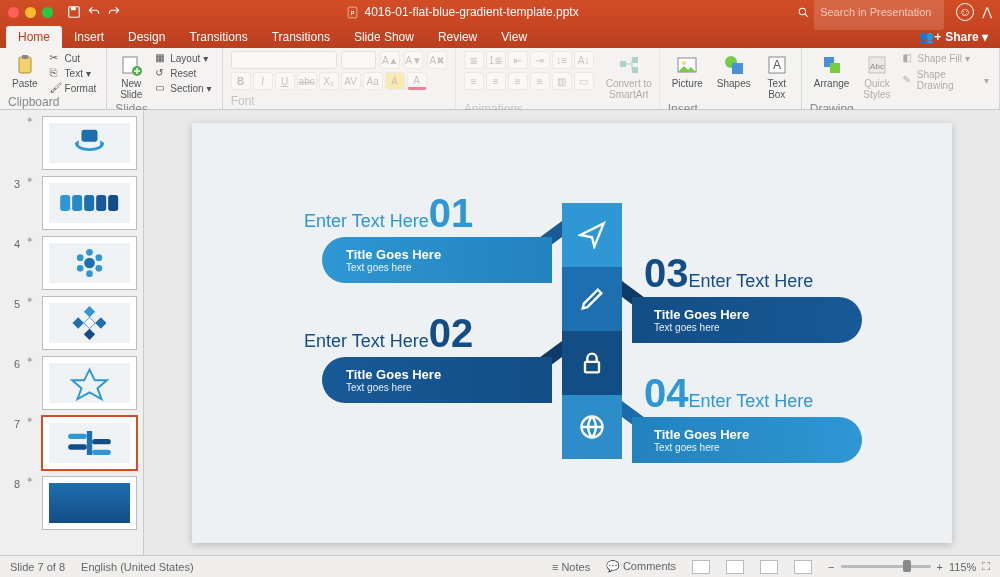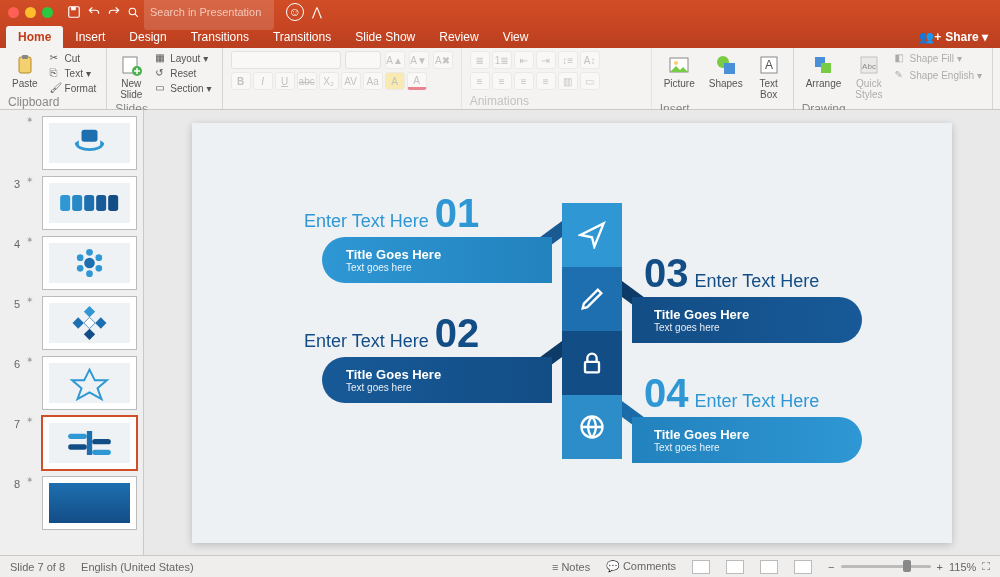--- a/index.html
+++ b/index.html
@@ -14,21 +14,21 @@
 .fname-wrap{flex:1;display:flex;justify-content:center;align-items:center;color:#fff;font-size:12px;gap:6px;}
 .fname-wrap svg{width:13px;height:13px;}
 .searchwrap{display:flex;align-items:center;gap:4px;color:#fbd3c6;font-size:11px;}
 .searchwrap input{background:rgba(255,255,255,.15);border:none;color:#fff;font-size:11px;padding:12px 6px;width:130px;border-radius:3px;}
 .searchwrap input::placeholder{color:#f6c8ba;}
 .smile{width:18px;height:18px;border:1.5px solid #fff;border-radius:50%;display:flex;align-items:center;justify-content:center;color:#fff;margin-left:12px;}
 
 
 .tabrow{height:24px;background:linear-gradient(#c94623,#b93f1f);display:flex;align-items:flex-end;padding-left:6px;}
 .tab{padding:4px 12px 4px;color:#fff;font-size:12px;cursor:pointer;}
-.tab.active{background:#f5f3f1;color:#c23c17;border-radius:3px 3px 0 0;font-weight:700;}
+.tab.active{background:#f5f3f1;color:#c23c17;border-radius:3px 3px 0 0;font-weight:400;}
 .tabspacer{flex:1;}
 .share{color:#fff;padding:0 12px 4px;font-size:12px;font-weight:bold;}
 
 
 .ribbon{height:62px;background:#f5f3f1;border-bottom:1px solid #c9c9c9;display:flex;}
 .rgroup{border-right:1px solid #d6d6d6;padding:3px 8px 1px;display:flex;flex-direction:column;justify-content:space-between;}
 .rgroup .lbl{font-size:12px;color:#888;}
 .grow{display:flex;gap:6px;align-items:flex-start;}
 .bigbtn{display:flex;flex-direction:column;align-items:center;gap:1px;padding:2px 4px;cursor:pointer;}
 .bigbtn .ic{width:24px;height:24px;display:flex;align-items:center;justify-content:center;}
@@ -60,21 +60,21 @@
 .vbox{width:60px;height:64px;display:flex;align-items:center;justify-content:center;color:#fff;}
 .vbox svg{width:28px;height:28px;stroke:#fff;fill:none;stroke-width:2;}
 .c1{background:#2e97d4;} .c2{background:#1e6fb0;} .c3{background:#134d86;} .c4{background:#2d8dc9;}
 
 .arm{position:absolute;height:46px;width:230px;border-radius:23px;display:flex;flex-direction:column;justify-content:center;padding:0 18px;color:#fff;}
 .arm.left{text-align:left;padding-left:24px;border-top-right-radius:0;border-bottom-right-radius:0;}
 .arm.right{text-align:left;padding-left:22px;border-top-left-radius:0;border-bottom-left-radius:0;}
 .arm .t1{font-size:13px;font-weight:600;}
 .arm .t2{font-size:10px;opacity:.9;}
 
-.hdr{position:absolute;display:flex;align-items:baseline;gap:6px;}
+.hdr{position:absolute;display:flex;align-items:baseline;gap:0;}
 .hdr.left{flex-direction:row;}
 .hdr.right{flex-direction:row;}
 .hdr .num{font-size:40px;font-weight:700;}
 .hdr .eth{font-size:18px;}
 
 .conn{position:absolute;width:38px;height:28px;}
 
 
 .status{height:22px;background:#f0eeec;border-top:1px solid #c9c9c9;display:flex;align-items:center;padding:0 10px;font-size:11px;color:#666;gap:16px;}
 .status .sp{flex:1;}
@@ -95,20 +95,27 @@
   <svg class="save-ico" viewBox="0 0 24 24">
       <rect x="3" y="3" width="18" height="18" rx="2" fill="none" stroke="#fff" stroke-width="2"></rect>
       <rect x="7" y="3" width="8" height="6" fill="#fff"></rect>
     </svg>
   <svg class="save-ico" viewBox="0 0 24 24">
       <path d="M9 14l-5-5 5-5M4 9h11a5 5 0 015 5v1" fill="none" stroke="#fff" stroke-width="2"></path>
     </svg>
   <svg class="save-ico" viewBox="0 0 24 24">
       <path d="M15 14l5-5-5-5M20 9H9a5 5 0 00-5 5v1" fill="none" stroke="#fff" stroke-width="2"></path>
     </svg>
+  <div class="fname-wrap">
+    <svg viewBox="0 0 24 24">
+        <rect x="4" y="2" width="16" height="20" rx="2" fill="#d04d26" stroke="#fff"></rect>
+        <text x="12" y="16" font-size="10" fill="#fff" text-anchor="middle" font-weight="bold">P</text>
+      </svg>
+    <span>4016-01-flat-blue-gradient-template.pptx</span>
+  </div>
   <div class="searchwrap">
     <svg width="13" height="13" viewBox="0 0 24 24">
         <circle cx="10" cy="10" r="6" fill="none" stroke="#fff" stroke-width="2"></circle>
         <path d="M15 15l5 5" stroke="#fff" stroke-width="2"></path>
       </svg>
     <input placeholder="Search in Presentation" style="">
   </div>
   <div class="smile">☺</div>
   <span style="color:#fff;margin-left:8px;">⋀</span>
 </div>
@@ -201,20 +208,21 @@
         <div class="iconbtn">
             <s>abc</s>
           </div>
         <div class="iconbtn">X₂</div>
         <div class="iconbtn">AV</div>
         <div class="iconbtn">Aa</div>
         <div class="iconbtn" style="background:#ffe066;">A</div>
         <div class="iconbtn" style="border-bottom:3px solid #d02;">A</div>
       </div>
     </div>
+    <div class="lbl">Font</div>
   </div>
 
   <div class="rgroup disabled" style="min-width:190px;">
     <div style="display:flex;gap:8px;">
       <div style="display:flex;flex-direction:column;gap:3px;">
         <div class="iconrow">
           <div class="iconbtn">≣</div>
           <div class="iconbtn">1≣</div>
           <div class="iconbtn">⇤</div>
           <div class="iconbtn">⇥</div>
@@ -223,20 +231,32 @@
         </div>
         <div class="iconrow">
           <div class="iconbtn">≡</div>
           <div class="iconbtn">≡</div>
           <div class="iconbtn">≡</div>
           <div class="iconbtn">≡</div>
           <div class="iconbtn">▥</div>
           <div class="iconbtn">▭</div>
         </div>
       </div>
+      <div class="bigbtn">
+        <div class="ic">
+            <svg viewBox="0 0 24 24">
+              <rect x="3" y="8" width="6" height="6" fill="#5a9"></rect>
+              <rect x="15" y="4" width="6" height="6" fill="#5a9"></rect>
+              <rect x="15" y="14" width="6" height="6" fill="#5a9"></rect>
+              <path d="M9 11h6M15 7v10" stroke="#5a9"></path>
+            </svg>
+          </div>
+        <span style="white-space:pre;">Convert to
+SmartArt</span>
+      </div>
     </div>
     <div class="lbl">Animations</div>
   </div>
 
   <div class="rgroup">
     <div class="grow">
       <div class="bigbtn">
           <div class="ic">
             <svg viewBox="0 0 24 24">
               <rect x="3" y="5" width="18" height="14" fill="#fff" stroke="#888"></rect>
@@ -285,21 +305,21 @@
             <svg viewBox="0 0 24 24">
               <rect x="4" y="4" width="16" height="16" fill="#ddd" stroke="#888"></rect>
               <text x="12" y="16" text-anchor="middle" font-size="8">Abc</text>
             </svg>
           </div>
           <span style="white-space:pre;">Quick
 Styles</span>
         </div>
       <div class="disabled" style="display:flex;flex-direction:column;gap:3px;">
         <div class="minibtn"><span class="mic">◧</span><span>Shape Fill</span> ▾</div>
-        <div class="minibtn"><span class="mic">✎</span><span>Shape English</span> ▾</div>
+        <div class="minibtn"><span class="mic">✎</span><span>Shape Drawing</span> ▾</div>
       </div>
     </div>
     <div class="lbl">Drawing</div>
   </div>
 </div>
 
 <div class="body">
 
   <div class="thumbs">
     <div class="thumbrow">

